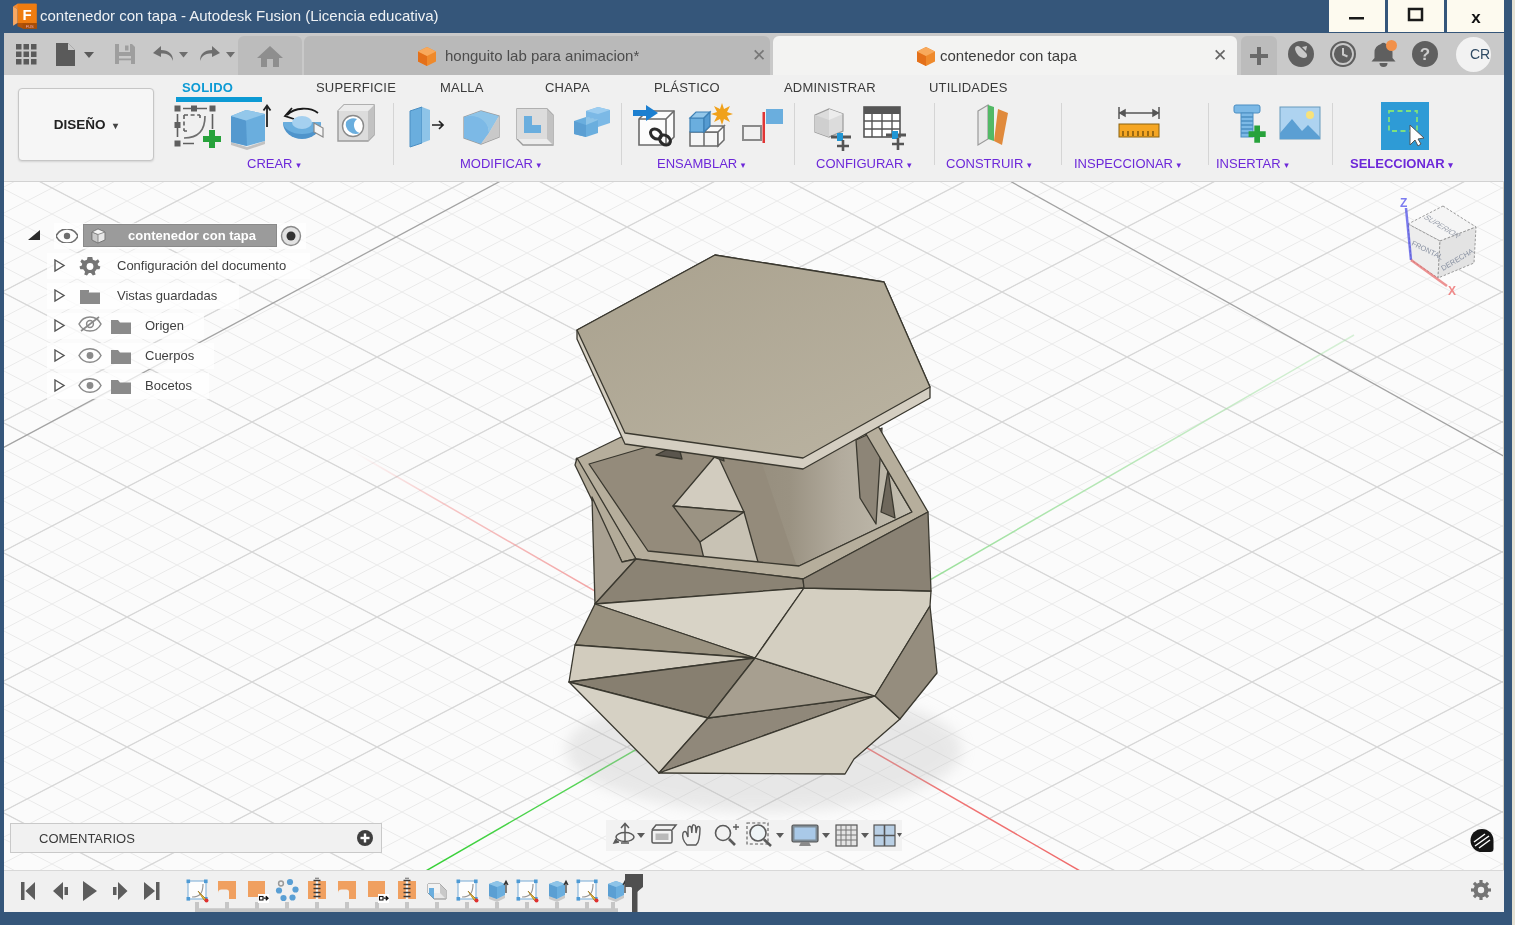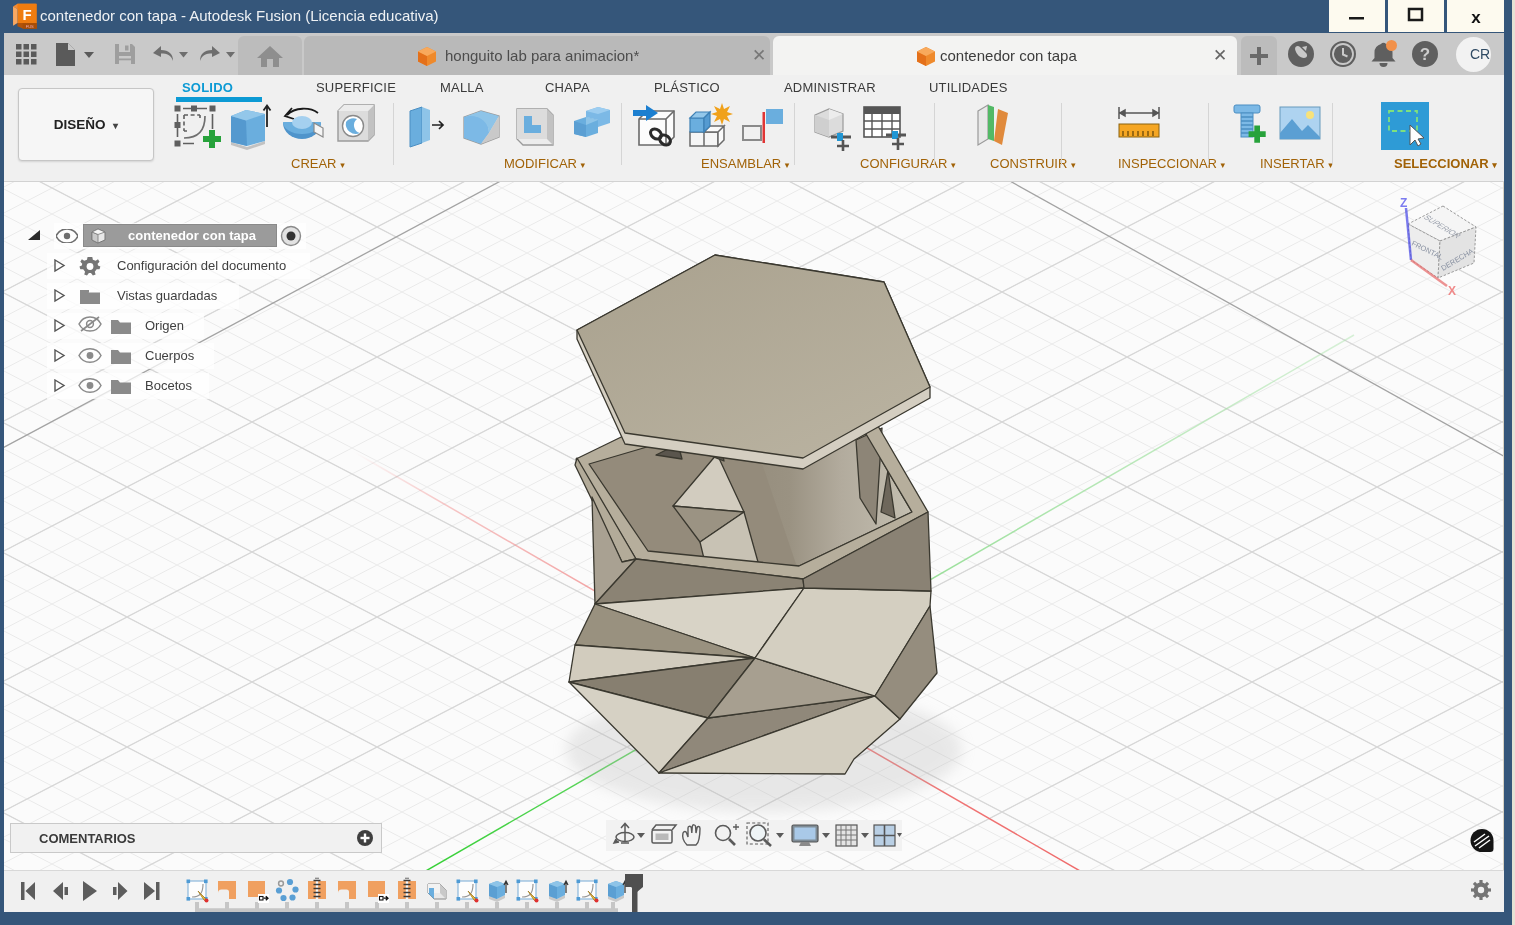--- a/index.html
+++ b/index.html
@@ -8,34 +8,34 @@
   
   #titlebar { position:absolute; left:0; top:0; width:1515px; height:33px; background:#35567a; }
   #titletext { position:absolute; left:80px; top:6px; color:#eef1f4; font-size:15px; }
   .winbtn { position:absolute; top:0; width:58px; height:32px; background:#fdfaef; border-left:2px solid #35567a; color:#222; text-align:center; }
   
   #toolbar { position:absolute; left:4px; top:33px; width:1500px; height:42px; background:#c9c9c9; }
   .tabtop { position:absolute; top:3px; height:39px; border-radius:6px 6px 0 0; }
   
   #ribbon { position:absolute; left:4px; top:75px; width:1500px; height:107px; background:#f0f0f0; border-bottom:1px solid #d2d2d2; }
   .rtab { position:absolute; top:5px; font-size:13px; color:#3a3a3a; letter-spacing:0.2px; }
-  .glabel { position:absolute; top:81px; font-size:13px; color:#a16207;margin-left:44px; }
+  .glabel { position:absolute; top:81px; font-size:13px; color:#6d28d9; }
   .gsep { position:absolute; top:28px; width:1px; height:62px; background:#d5d5d5; }
   
   #canvas { position:absolute; left:4px; top:182px; width:1499px; height:688px; background:#fafafa; overflow:hidden; }
   
   #leftborder { position:absolute; left:0; top:33px; width:4px; height:880px; background:#35567a; }
   #rightborder { position:absolute; left:1504px; top:0px; width:8px; height:925px; background:#35567a; }
   #bottomborder { position:absolute; left:0; top:912px; width:1515px; height:13px; background:#35567a; }
   #rightcream { position:absolute; left:1512px; top:0px; width:3px; height:925px; background:#e6e2d4; }
   
   #timeline { position:absolute; left:4px; top:870px; width:1500px; height:42px; background:#f0f0f0; border-top:1px solid #d8d8d8; }
   
   #navhead { position:absolute; left:10px; top:188px; width:372px; height:27px; background:#f1f1f1; border:1px solid #c4c4c4; }
-  #comentarios { position:absolute; left:10px; top:823px; width:372px; height:30px; background:#f1f1f1; border:1px solid #c9c9c9;font-weight:bold; }
+  #comentarios { position:absolute; left:10px; top:823px; width:372px; height:30px; background:#f1f1f1; border:1px solid #c9c9c9; }
   .trow { position:absolute; height:26px; background:rgba(255,255,255,0.72); }
   .trowtext { font-size:13px; color:#3f3f3f; position:absolute; top:5px; white-space:nowrap; }
 </style>
 </head>
 <body>
 <div id="app">
   <div id="canvas">
   <svg width="1499" height="688" style="position:absolute;left:0;top:0">
     <defs>
       <pattern id="gmin" width="50" height="26" patternUnits="userSpaceOnUse" x="723" y="487">

